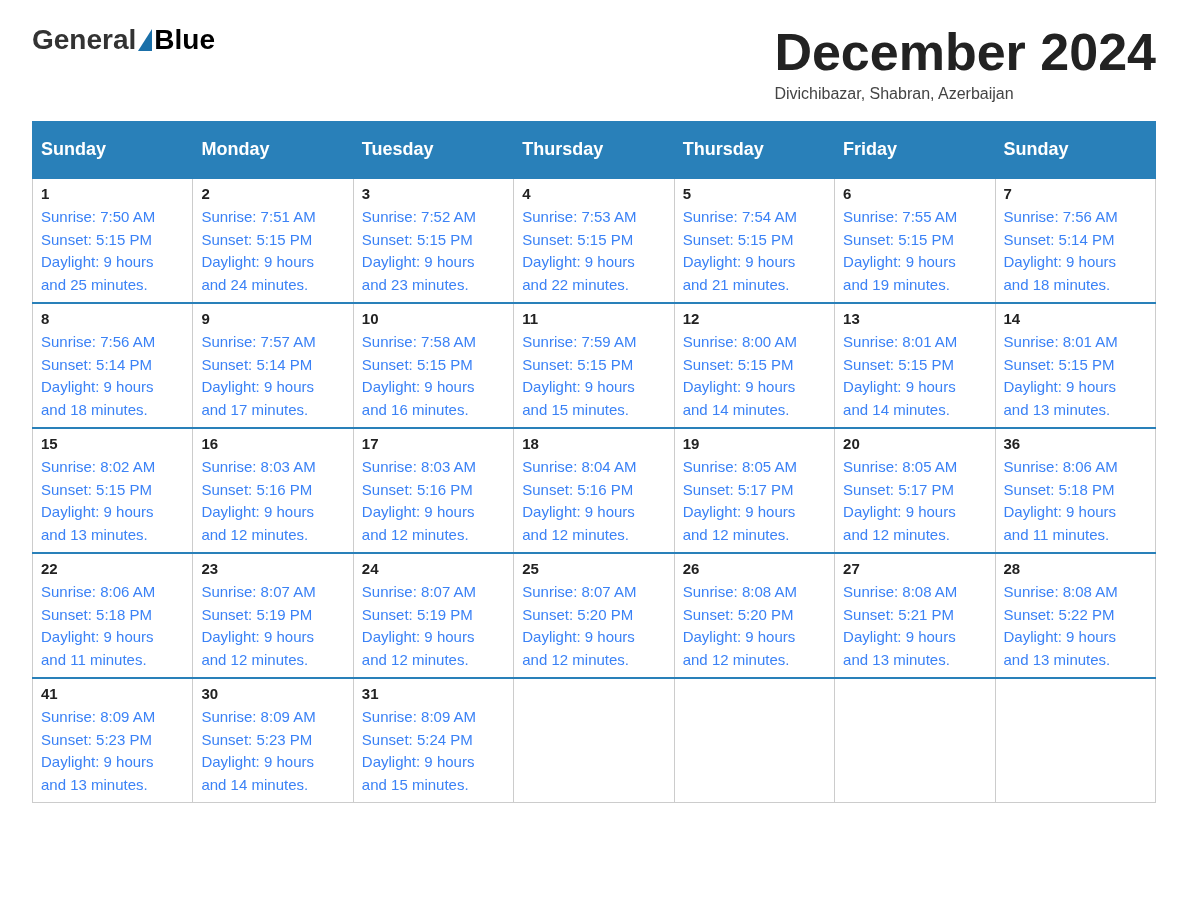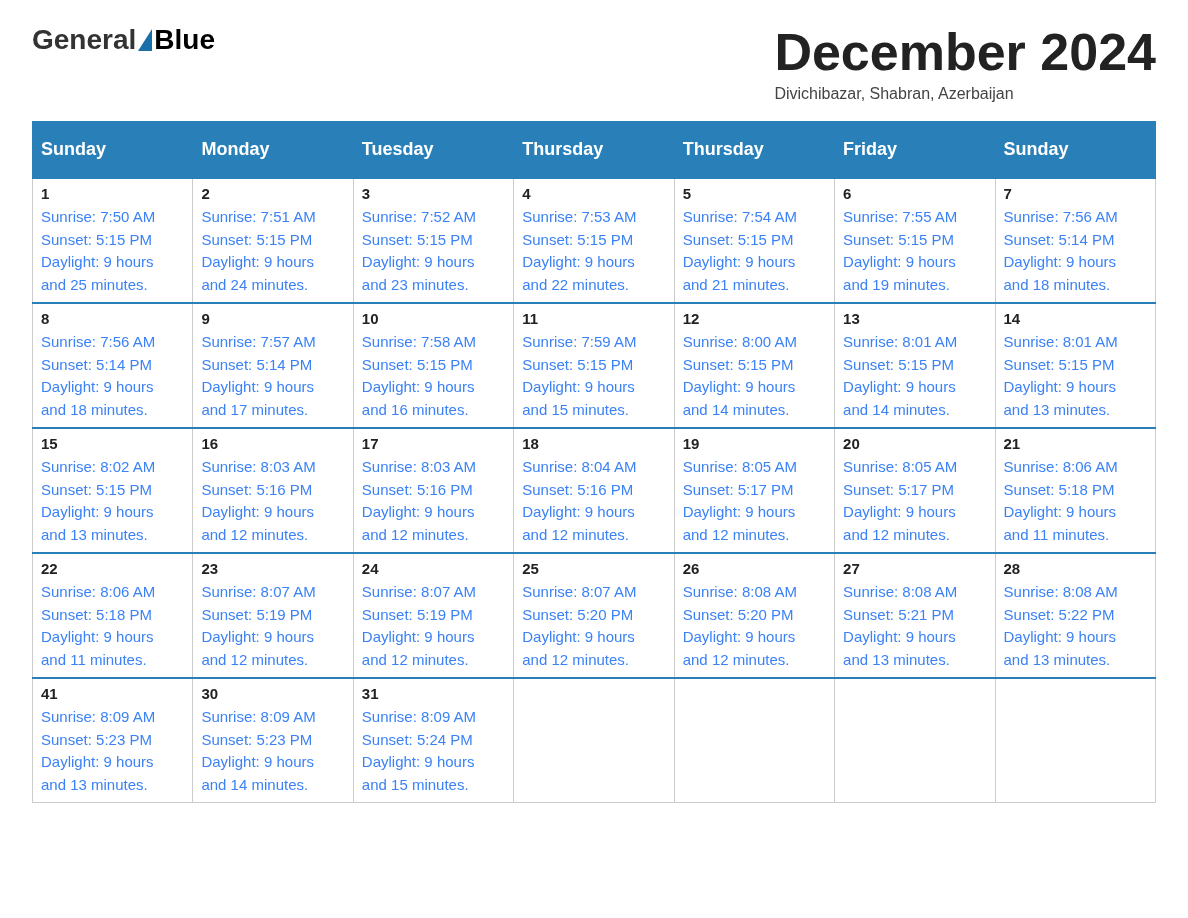--- a/index.html
+++ b/index.html
@@ -208,21 +208,21 @@
         </td>
         <td>
           <span class="day-number">19</span>
           <div class="day-info">Sunrise: 8:05 AM<br>Sunset: 5:17 PM<br>Daylight: 9 hours<br>and 12 minutes.</div>
         </td>
         <td>
           <span class="day-number">20</span>
           <div class="day-info">Sunrise: 8:05 AM<br>Sunset: 5:17 PM<br>Daylight: 9 hours<br>and 12 minutes.</div>
         </td>
         <td>
-          <span class="day-number">21</span>
+          <span class="day-number">36</span>
           <div class="day-info">Sunrise: 8:06 AM<br>Sunset: 5:18 PM<br>Daylight: 9 hours<br>and 11 minutes.</div>
         </td>
       </tr>
       <tr class="week-row">
         <td>
           <span class="day-number">22</span>
           <div class="day-info">Sunrise: 8:06 AM<br>Sunset: 5:18 PM<br>Daylight: 9 hours<br>and 11 minutes.</div>
         </td>
         <td>
           <span class="day-number">23</span>

